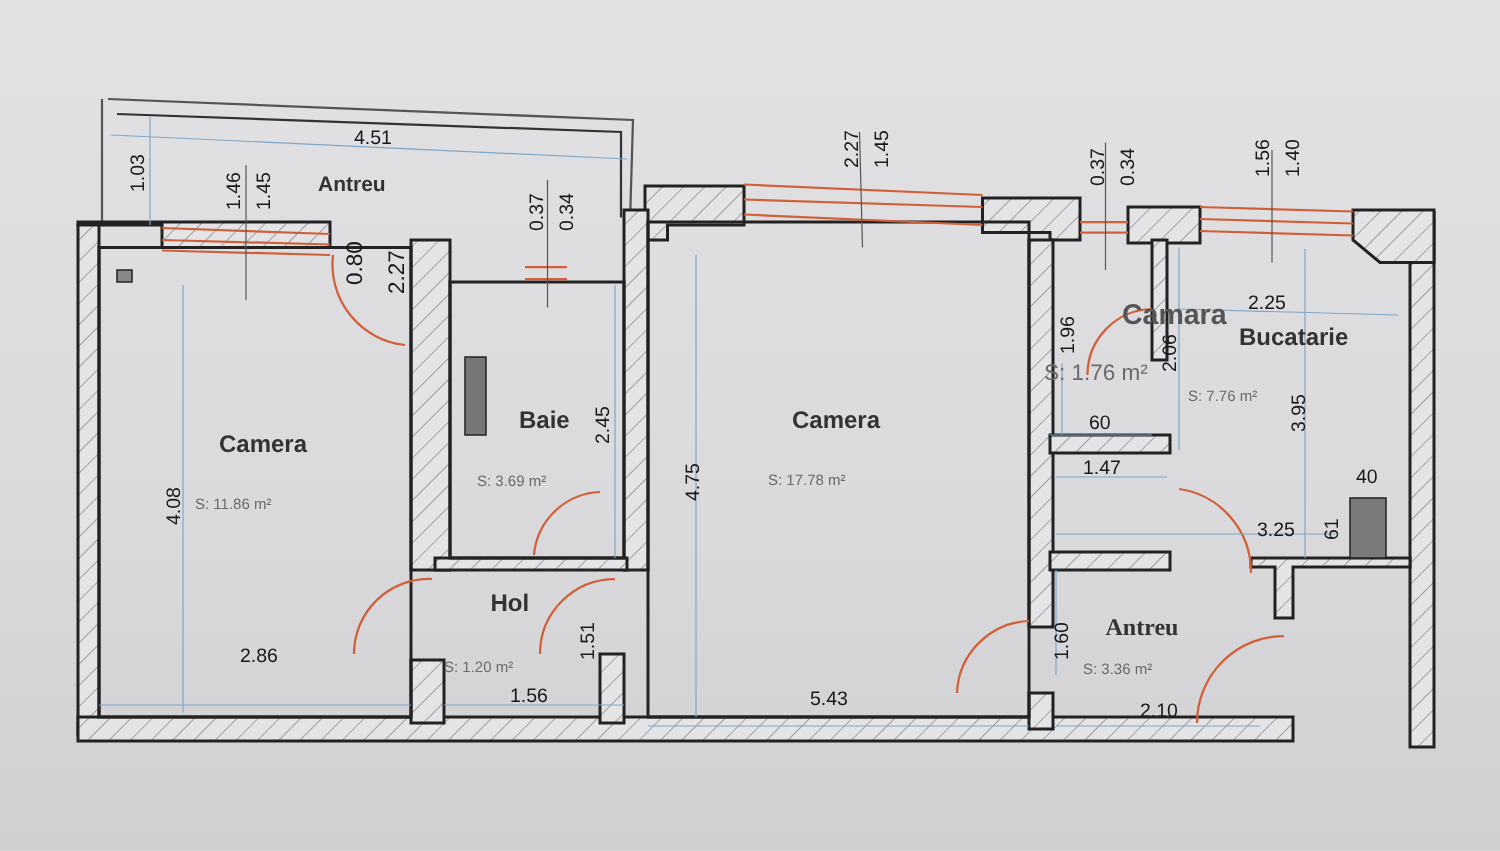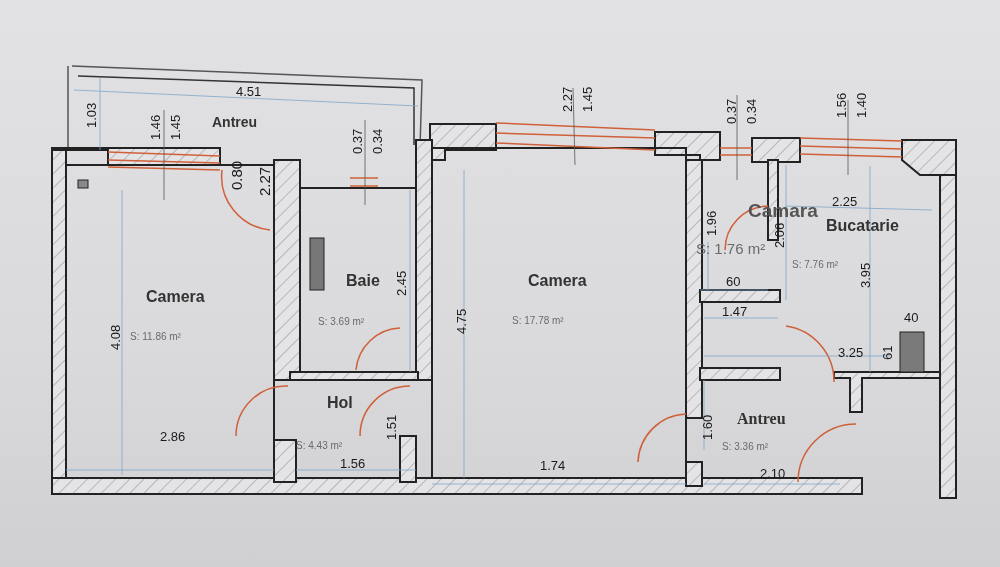--- a/index.html
+++ b/index.html
@@ -114,38 +114,38 @@
 
 <div class="lbl" style="left:212px;top:114px;font-size:14px;">Antreu</div>
 
 <div class="lbl" style="left:146px;top:288px;">Camera</div>
 <div class="area" style="left:130px;top:331px;">S: 11.86 m²</div>
 
 <div class="lbl" style="left:346px;top:272px;">Baie</div>
 <div class="area" style="left:318px;top:316px;text-align:right;">S: 3.69 m²</div>
 
 <div class="lbl" style="left:327px;top:394px;">Hol</div>
-<div class="area" style="left:296px;top:440px;">S: 4.43 m²</div>
+<div class="area" style="left:296px;top:440px;">S: 1.20 m²</div>
 
 <div class="lbl" style="left:528px;top:272px;">Camera</div>
 <div class="area" style="left:512px;top:315px;">S: 17.78 m²</div>
 
 <div class="lbl" style="left:748px;top:200px;font-size:19px;color:#555;">Camara</div>
 <div class="area" style="left:696px;top:240px;font-size:15px;">S: 1.76 m²</div>
 
 <div class="lbl" style="left:796px;top:217px;margin-left:30px;">Bucatarie</div>
 <div class="area" style="left:792px;top:259px;">S: 7.76 m²</div>
 
 <div class="lbl" style="left:737px;top:410px;font-family:Liberation Serif, serif;">Antreu</div>
 <div class="area" style="left:722px;top:441px;">S: 3.36 m²</div>
 
 <div class="dim" style="left:236px;top:84px;">4.51</div>
 <div class="dim" style="left:160px;top:429px;text-align:center;">2.86</div>
 <div class="dim" style="left:340px;top:456px;">1.56</div>
-<div class="dim" style="left:540px;top:458px;">1.74</div>
+<div class="dim" style="left:540px;top:458px;">5.43</div>
 <div class="dim" style="left:760px;top:466px;">2.10</div>
 <div class="dim" style="left:832px;top:194px;">2.25</div>
 <div class="dim" style="left:726px;top:274px;">60</div>
 <div class="dim" style="left:722px;top:304px;">1.47</div>
 <div class="dim" style="left:838px;top:345px;">3.25</div>
 <div class="dim" style="left:904px;top:310px;">40</div>
 
 <div class="dim vert" style="left:84px;top:128px;">1.03</div>
 <div class="dim vert" style="left:148px;top:140px;">1.46</div>
 <div class="dim vert" style="left:168px;top:140px;">1.45</div>

